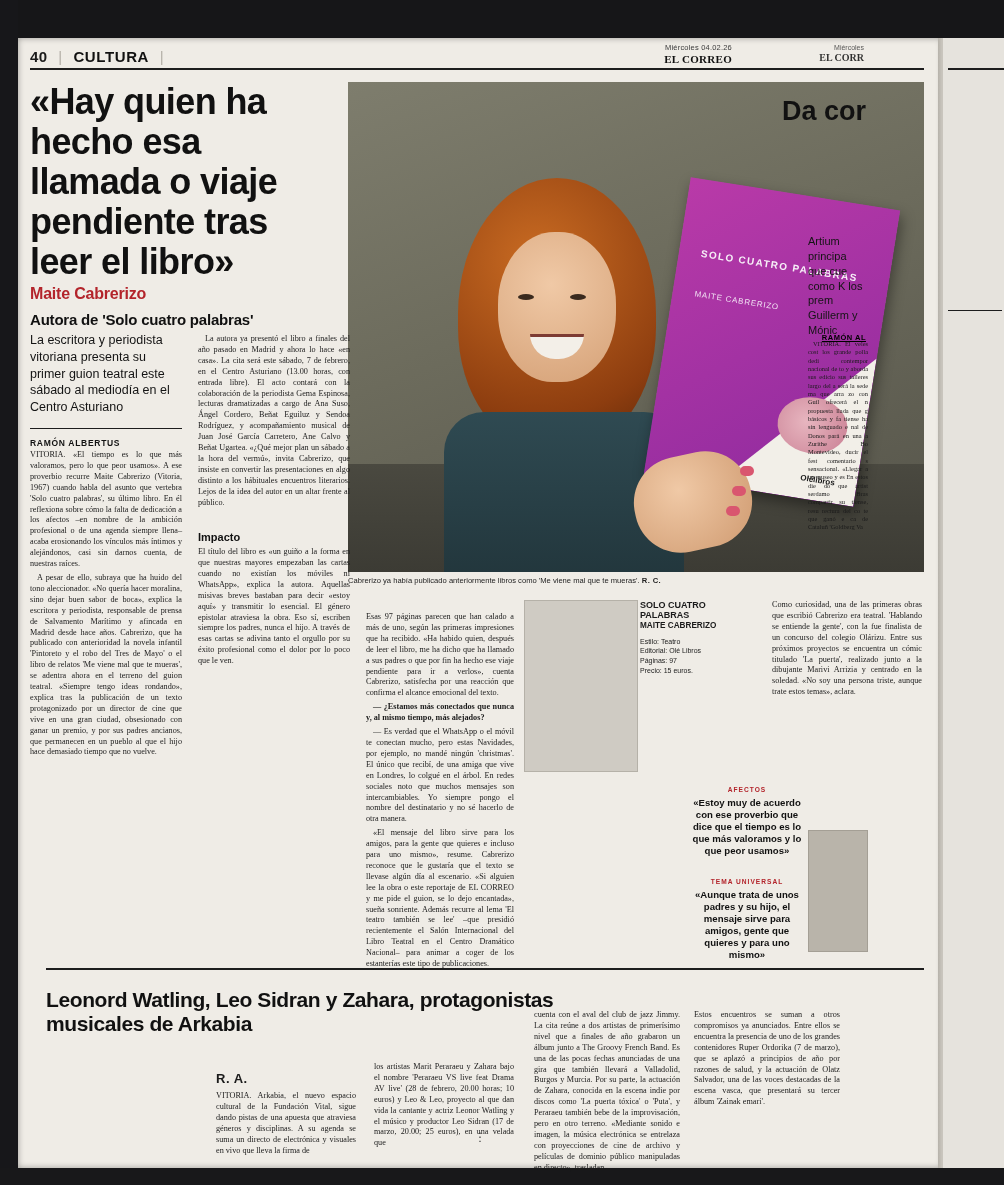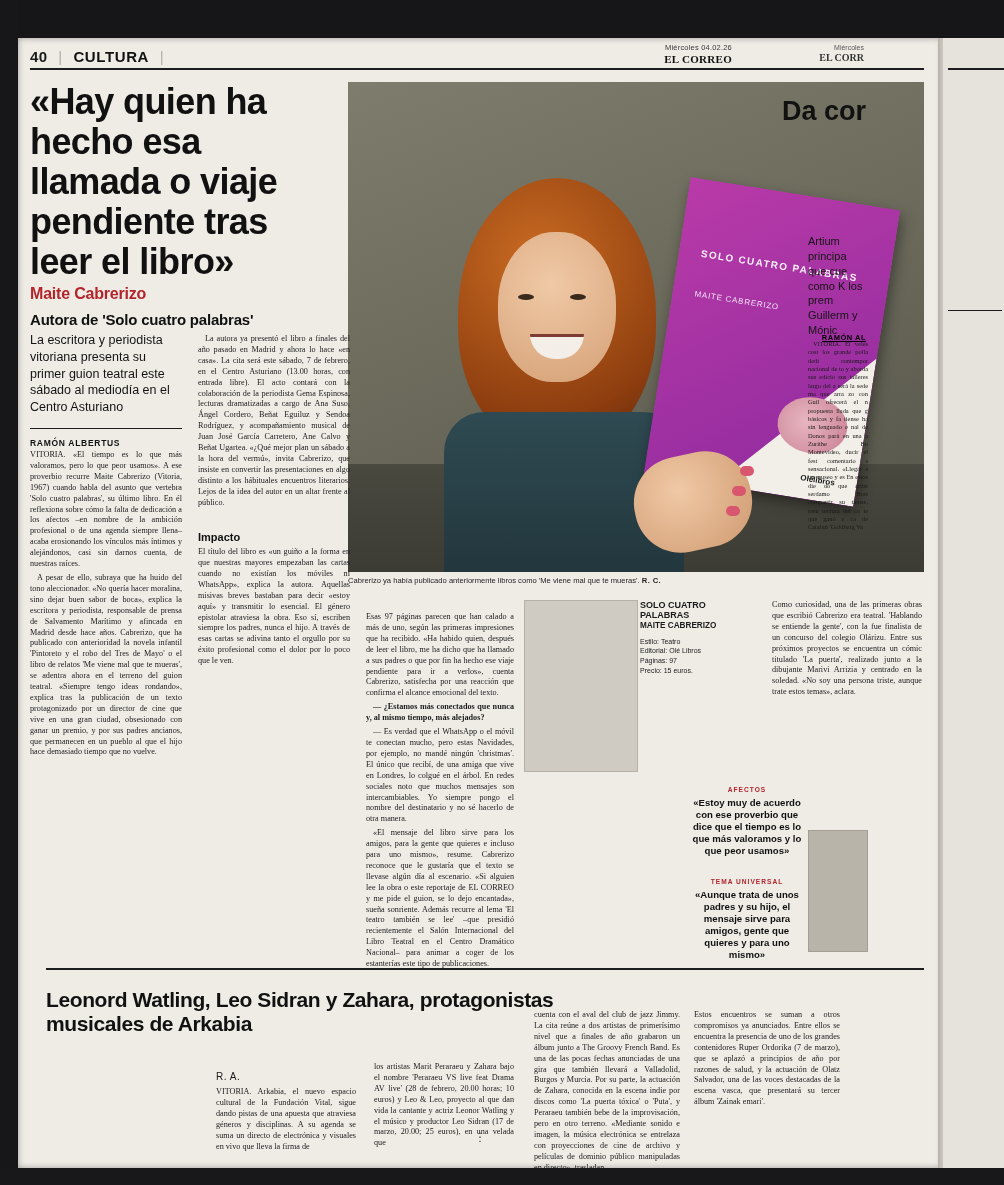--- a/index.html
+++ b/index.html
@@ -36,21 +36,21 @@
   .byline .role{font-family:"Liberation Sans",sans-serif;font-weight:bold;font-size:15px;color:#111;margin-top:8px;letter-spacing:-.2px;}
   .lede{position:absolute;left:30px;top:332px;width:152px;
         font-family:"Liberation Sans",sans-serif;font-size:12.5px;line-height:1.34;color:#141414;}
   .author{position:absolute;left:30px;top:438px;font-family:"Liberation Sans",sans-serif;
           font-weight:bold;font-size:8.5px;letter-spacing:.7px;color:#111;}
   
   .col{position:absolute;font-family:"Liberation Serif",serif;font-size:8.2px;line-height:1.33;
        color:#1b1b1b;text-align:justify;}
   .col p{margin:0 0 3px 0;text-indent:7px;}
   .col p.first{text-indent:0;}
-  .dropcaps{font-family:"Liberation Sans",sans-serif;font-weight:normal;font-size:10px;letter-spacing:.5px;}
+  .dropcaps{font-family:"Liberation Sans",sans-serif;font-weight:bold;font-size:13px;letter-spacing:.5px;}
   .subhead{font-family:"Liberation Sans",sans-serif;font-weight:bold;font-size:11px;color:#111;margin:21px 0 3px;}
   
   .photo{position:absolute;left:348px;top:82px;width:576px;height:490px;overflow:hidden;background:#6d6c5f;}
   .caption{position:absolute;left:348px;top:576px;width:576px;font-family:"Liberation Sans",sans-serif;
            font-size:7.6px;color:#222;}
   .caption .credit{font-weight:bold;letter-spacing:.4px;}
   
   .bookbox{position:absolute;left:524px;top:600px;width:112px;height:170px;background:#cfcbc3;border:1px solid #b5b1a8;}
   .bookinfo{position:absolute;left:640px;top:600px;width:82px;font-family:"Liberation Sans",sans-serif;font-size:7px;color:#1b1b1b;line-height:1.4;}
   .bookinfo .t{font-weight:bold;font-size:9px;line-height:1.12;}

